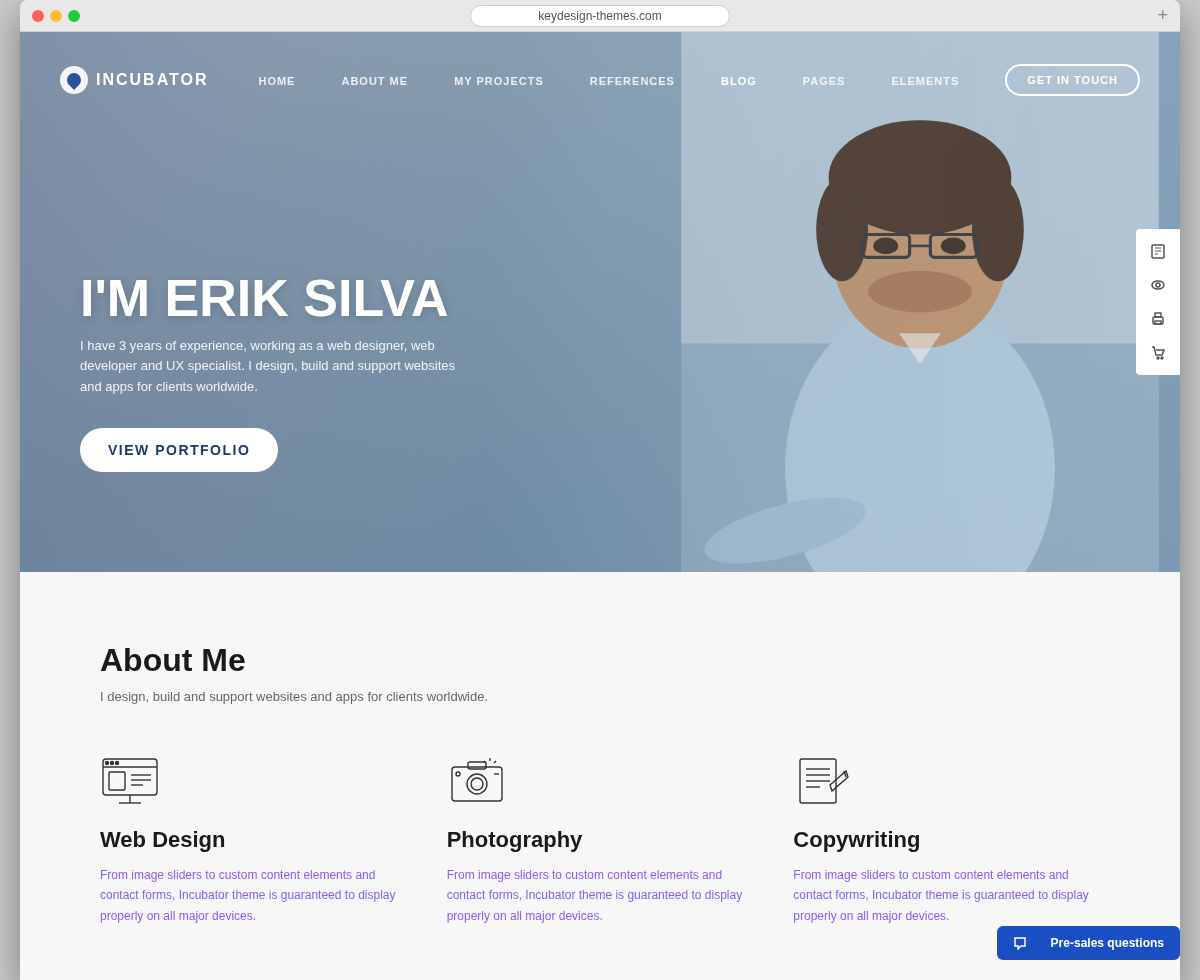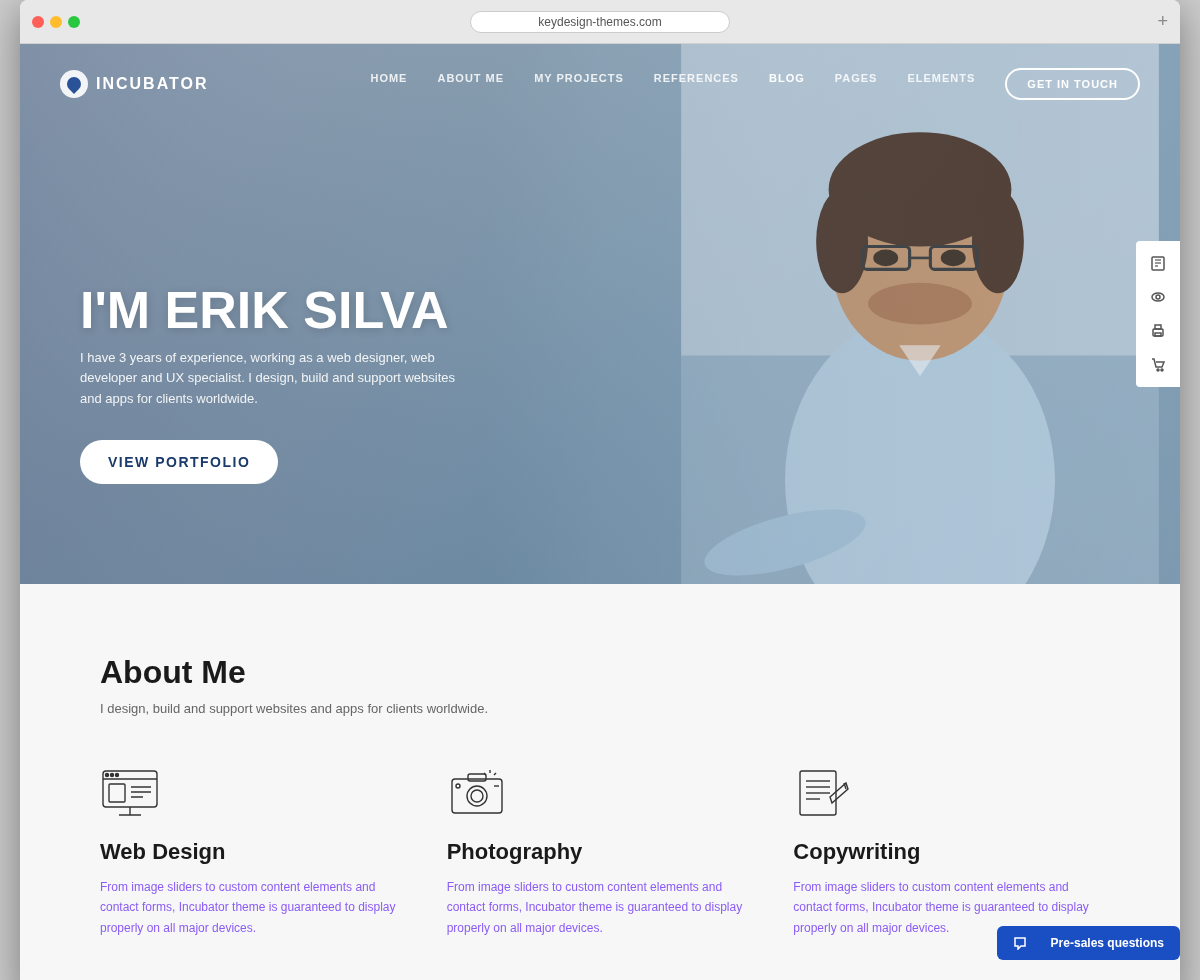--- a/index.html
+++ b/index.html
@@ -8,21 +8,21 @@
     
     .browser-window {
       width: 1160px;
       background: #f0f0f0;
       border-radius: 8px;
       box-shadow: 0 10px 40px rgba(0,0,0,0.4);
       overflow: hidden;
     }
     .browser-titlebar {
       background: #e8e8e8;
-      height: 44px;
+      height: 32px;
       display: flex;
       align-items: center;
       padding: 0 12px;
       border-bottom: 1px solid #d0d0d0;
       position: relative;
     }
     .browser-dots { display: flex; gap: 6px; }
     .dot { width: 12px; height: 12px; border-radius: 50%; }
     .dot-red { background: #ff5f57; }
     .dot-yellow { background: #ffbd2e; }
@@ -68,21 +68,21 @@
       right: 0;
       top: 0;
       width: 60%;
       height: 100%;
       background: linear-gradient(to right, transparent 0%, rgba(180,200,215,0.3) 40%, rgba(160,185,205,0.5) 100%);
     }
 
     
     .navbar {
       position: absolute;
-      top: 0;
+      top: 8px;
       left: 0;
       right: 0;
       z-index: 10;
       display: flex;
       align-items: center;
       padding: 0 40px;
       height: 80px;
     }
     .logo {
       display: flex;
@@ -107,22 +107,22 @@
       transform: rotate(-45deg);
     }
     .logo-text {
       font-size: 16px;
       font-weight: 700;
       letter-spacing: 2px;
       color: white;
     }
     .nav-links {
       display: flex;
-      align-items: flex-start;
-      gap: 30px;
+      align-items: center;
+      gap: 46px;
       margin-left: auto;
       list-style: none;
     }
     .nav-link {
       color: rgba(255,255,255,0.85);
       font-size: 11px;
       font-weight: 600;
       letter-spacing: 1px;
       text-decoration: none;
       text-transform: uppercase;

